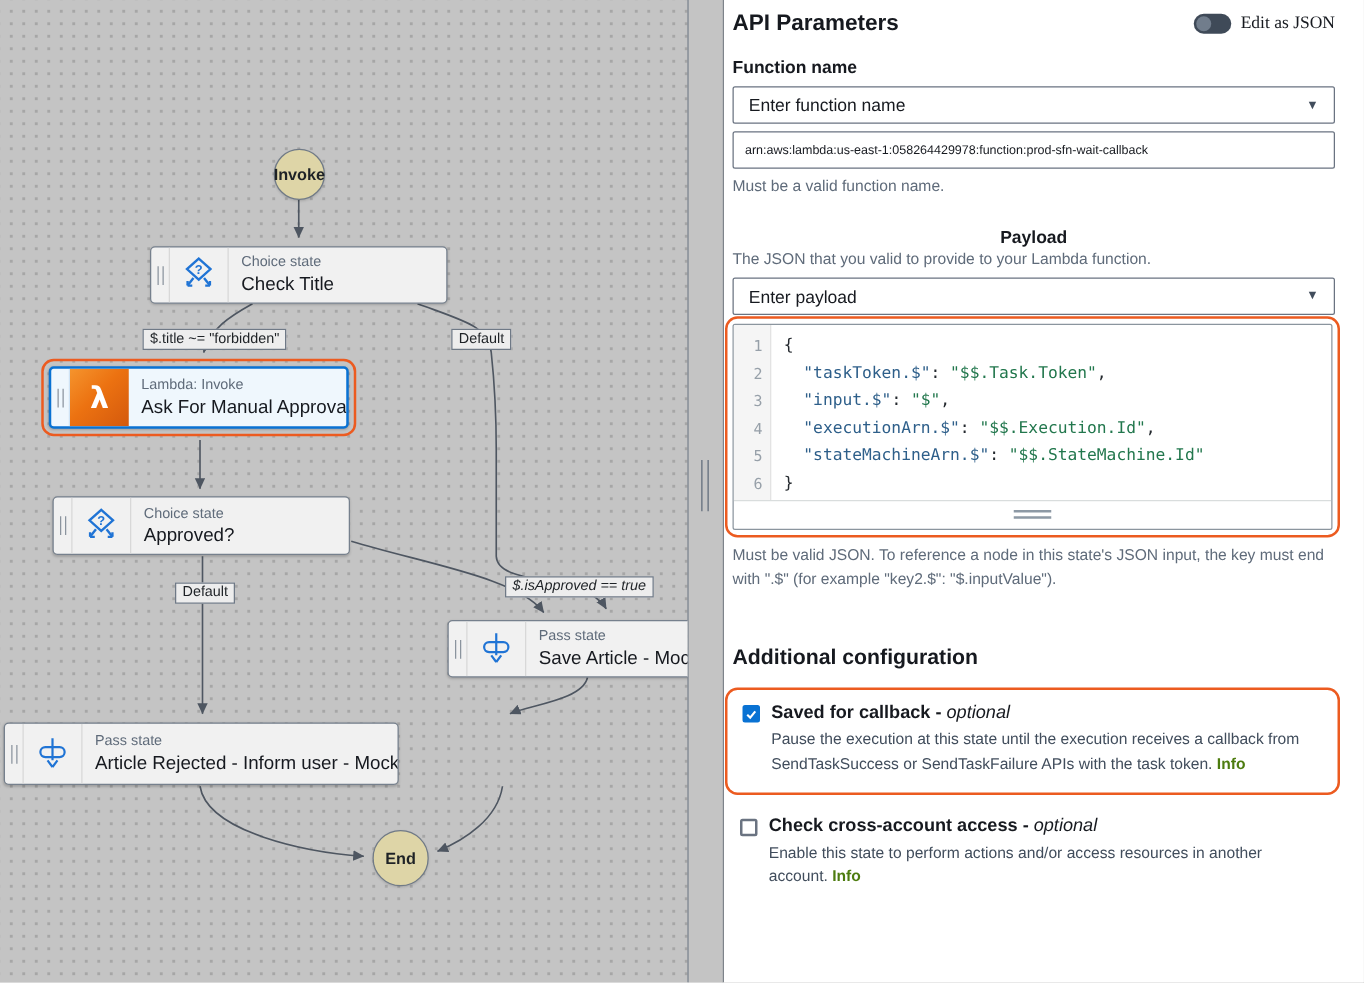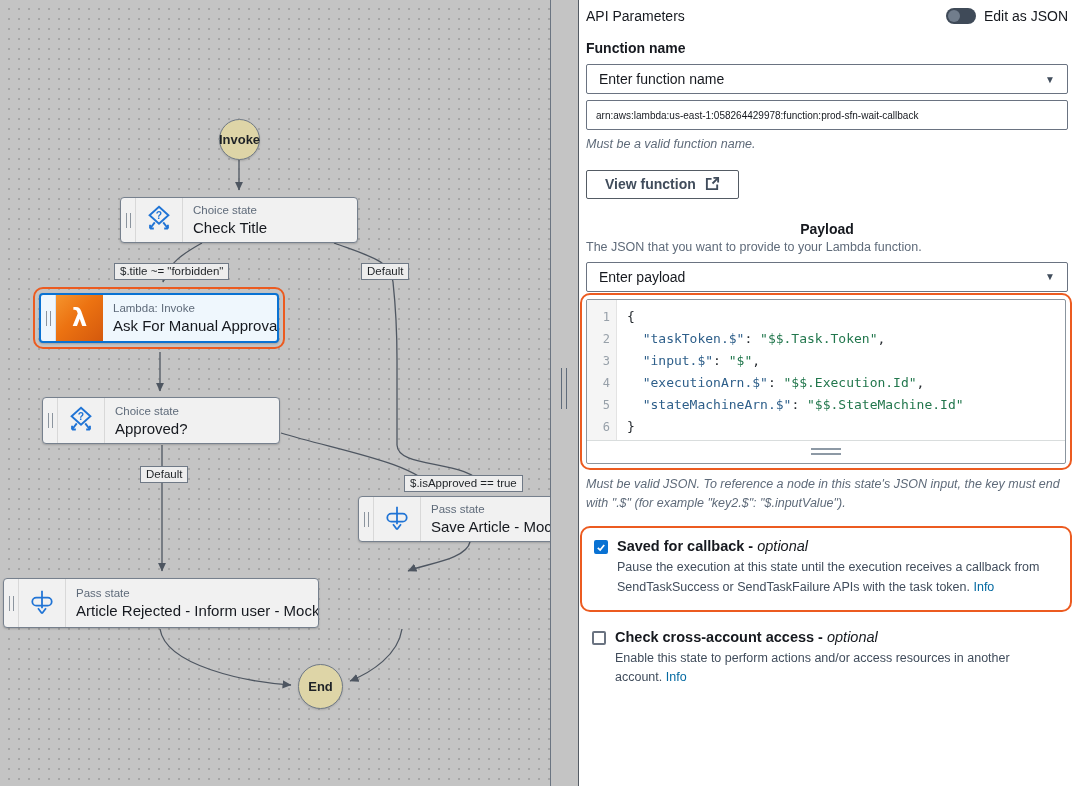--- a/index.html
+++ b/index.html
@@ -42,38 +42,38 @@
   }
 
   
   .gutter { position:relative; flex:0 0 27px; background:#c4c4c4; }
   .gutter-handle { position:absolute; left:10px; top:368px; width:6px; height:41px;
     border-left:1px solid #5f6b7a; border-right:1px solid #5f6b7a; cursor:col-resize; }
 
   
   .panel { flex:1 1 auto; background:#ffffff; border-left:1.5px solid #545b64; padding:8px 23px 20px 7px; overflow:hidden; }
   .panel-header { display:flex; align-items:center; justify-content:space-between; margin-bottom:16px; }
-  .panel-title { font-size:14px; font-weight:normal; }
-  .toggle-wrap { display:flex; align-items:center; gap:8px; }
+  .panel-title { font-size:18px; font-weight:bold; }
+  .toggle-wrap { display:flex; align-items:center; gap:8px;font-family:Liberation Serif, serif; }
   .toggle { width:30px; height:16px; border-radius:8px; background:#3f4a58; position:relative; cursor:pointer; }
   .toggle .knob { position:absolute; left:2px; top:2px; width:12px; height:12px; border-radius:50%; background:#717d8c; }
   .toggle-label { font-size:14px; }
 
   .field-label { font-size:14px; font-weight:bold; margin-top:2px; }
   .field-desc { font-size:12.5px; color:#5f6b7a; margin-top:3px; }
   .select-box {
     margin-top:8px; height:30px; border:1px solid #6a7381; border-radius:2px; background:#fff;
     display:flex; align-items:center; justify-content:space-between; padding:0 12px; font-size:14px; cursor:pointer;
   }
   .caret { font-size:10px; color:#414d5c; }
   .text-input {
     display:block; width:100%; margin-top:6px; height:30px; border:1px solid #6a7381; border-radius:2px;
     padding:0 9px; font-size:10px; font-family:"Liberation Sans",sans-serif; color:#16191f; background:#fff;
   }
-  .constraint { font-size:12.5px; color:#5f6b7a; margin-top:5px; line-height:1.5;font-style:italic; }
+  .constraint { font-size:12.5px; color:#5f6b7a; margin-top:5px; line-height:1.5; }
   .btn {
     margin-top:16px; display:inline-flex; align-items:center; gap:9px;
     border:1px solid #545b64; border-radius:2px; background:#fff; padding:5px 18px 6px;
     font-size:14px; font-weight:bold; color:#414d5c; cursor:pointer;
   }
   .section-gap { margin-top:22px;text-align:center; }
 
   .code-ring { margin-top:1px; margin-left:-6px; margin-right:-4px; border:2px solid #ec5b20; border-radius:10px; padding:4px; }
   .editor { border:1px solid #8b959e; border-radius:2px; background:#fff; overflow:hidden; }
   .editor-body { display:flex; min-height:140px; }
@@ -88,21 +88,21 @@
 
   .h2 { font-size:17px; font-weight:bold; margin-top:44px; }
   .opt-ring { margin-top:14px; margin-left:-6px; margin-right:-4px; border:2px solid #ec5b20; border-radius:10px; padding:9px 12px 13px; }
   .opt-block { margin-top:16px; padding:0 12px 0 12px; margin-left:-6px; }
   .cb-row { display:flex; align-items:flex-start; gap:9px; }
   .checkbox { flex:0 0 14px; width:14px; height:14px; margin-top:3px; border-radius:2px; border:2px solid #6a7381; background:#fff; display:flex; align-items:center; justify-content:center; cursor:pointer; }
   .checkbox.checked { background:#0972d3; border-color:#0972d3; }
   .cb-title { font-size:14.5px; font-weight:bold; }
   .cb-optional { font-style:italic; font-weight:normal; }
   .cb-desc { font-size:12.5px; color:#414d5c; line-height:1.55; margin:3px 0 0 23px; }
-  .info-link { color:#0369a1; font-weight:normal; text-decoration:none; cursor:pointer; }
+  .info-link { color:#4d7c0f; font-weight:bold; text-decoration:none; cursor:pointer; }
 </style>
 </head>
 <body>
 
 <div class="app">
 
   <div class="canvas">
     <svg class="edges" width="551" height="786">
       <defs>
         <marker id="arr" markerWidth="9" markerHeight="9" refX="6.5" refY="3.2" orient="auto">
@@ -212,21 +212,21 @@
         <span class="node-name">Article Rejected - Inform user - Mock</span>
       </div>
     </div>
 
 
     <div class="term-circle" style="left:298px;top:664px;width:45px;height:45px;">End</div>
 
     <div class="edge-label" style="left:114px;top:263px;">$.title ~= "forbidden"</div>
     <div class="edge-label" style="left:361px;top:263px;">Default</div>
     <div class="edge-label" style="left:140px;top:466px;">Default</div>
-    <div class="edge-label" style="left:404px;top:475px;">$.isApproved == true</div>
+    <div class="edge-label" style="left:404px;top:461px;font-style:italic;">$.isApproved == true</div>
   </div>
 
   <div class="gutter">
     <div class="gutter-handle"></div>
   </div>
 
   <div class="panel">
 
     <div class="panel-header">
       <div class="panel-title">API Parameters</div>
@@ -239,31 +239,23 @@
     </div>
 
     <div class="field-label">Function name</div>
     <div class="select-box">
       <span>Enter function name</span>
       <span class="caret">▼</span>
     </div>
     <input class="text-input" type="text" value="arn:aws:lambda:us-east-1:058264429978:function:prod-sfn-wait-callback" style="">
     <div class="constraint">Must be a valid function name.</div>
 
-    <button class="btn">
-      <span>View function</span>
-      <svg width="15" height="15" viewBox="0 0 16 16" fill="none" stroke="#414d5c" stroke-width="2">
-        <path d="M13,9 L13,14 L2,14 L2,3 L7,3"></path>
-        <path d="M9,2 L14,2 L14,7"></path>
-        <path d="M14,2 L8,8"></path>
-      </svg>
-    </button>
 
     <div class="field-label section-gap">Payload</div>
-    <div class="field-desc">The JSON that you want to provide to your Lambda function.</div>
+    <div class="field-desc">The JSON that you valid to provide to your Lambda function.</div>
     <div class="select-box">
       <span>Enter payload</span>
       <span class="caret">▼</span>
     </div>
 
     <div class="code-ring">
       <div class="editor">
         <div class="editor-body">
           <div class="code-gutter">
               <div>1</div>
@@ -280,20 +272,21 @@
             <i></i>
           </div>
       </div>
     </div>
 
     <div class="constraint">
       <span>Must be valid JSON. To reference a node in this state's JSON input, the key must end</span><br>
       <span>with ".$" (for example "key2.$": "$.inputValue").</span>
     </div>
 
+    <div class="h2">Additional configuration</div>
 
     <div class="opt-ring">
       <div class="cb-row">
         <div class="checkbox checked" id="cb-wait">
           <svg width="11" height="11" viewBox="0 0 14 14" fill="none" stroke="#ffffff" stroke-width="2.4">
               <path d="M2.5,7.5 L5.8,10.6 L11.5,3.6"></path>
             </svg>
         </div>
         <div>
           <span class="cb-title">Saved for callback - </span><span class="cb-title cb-optional">optional</span>

